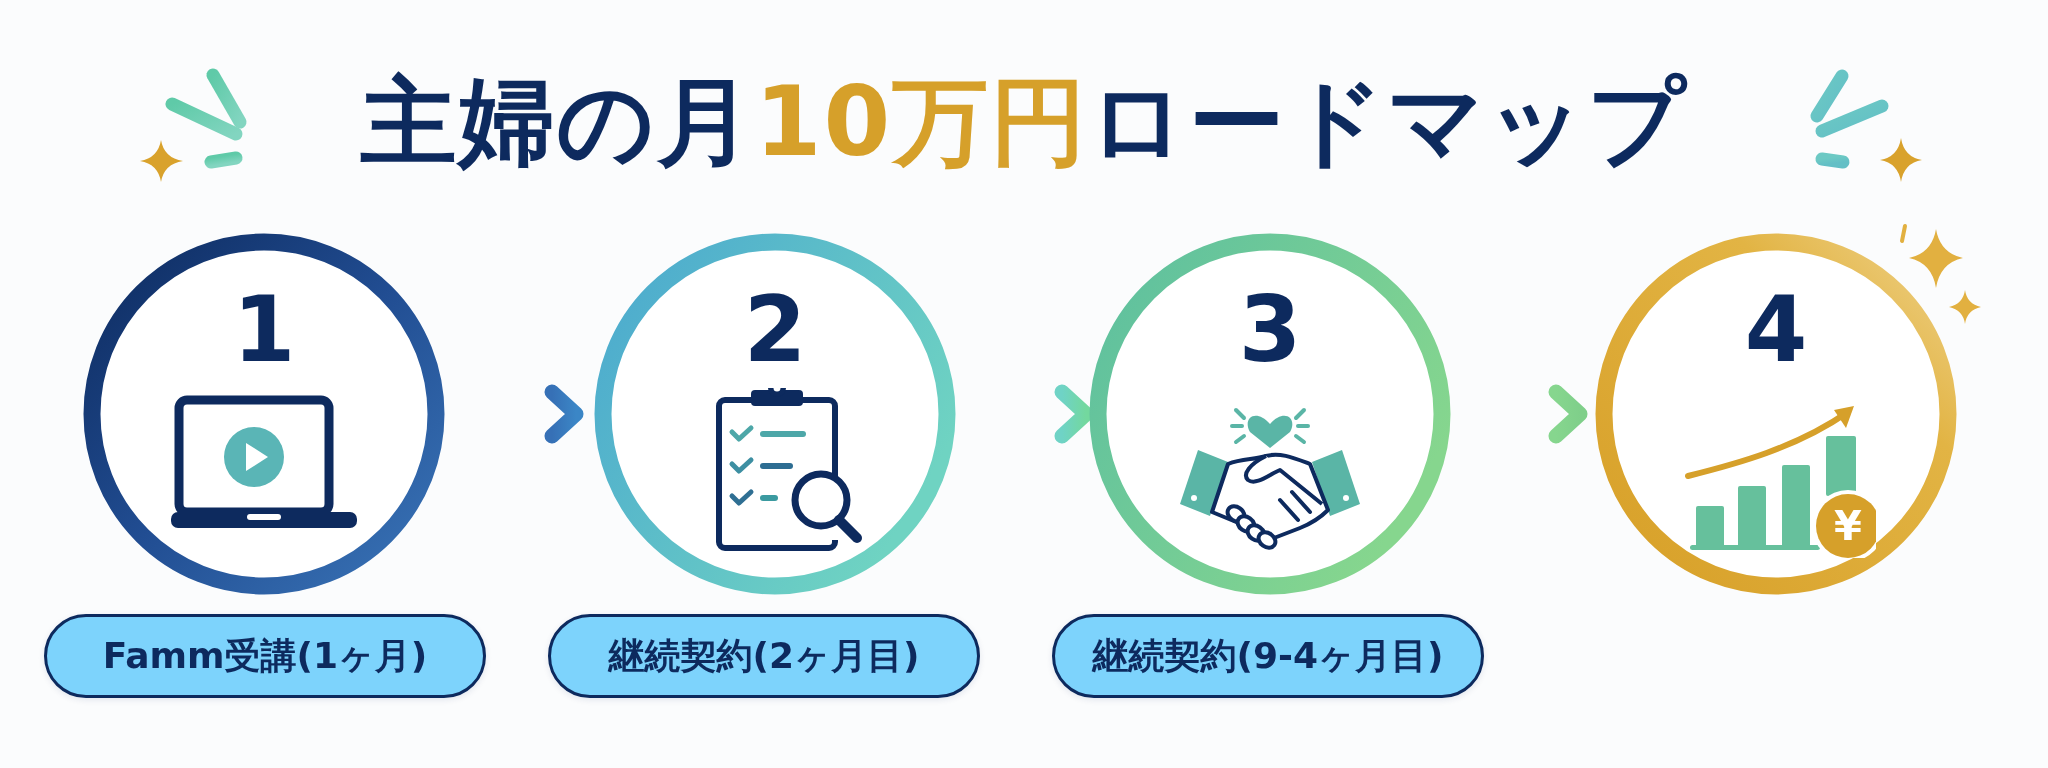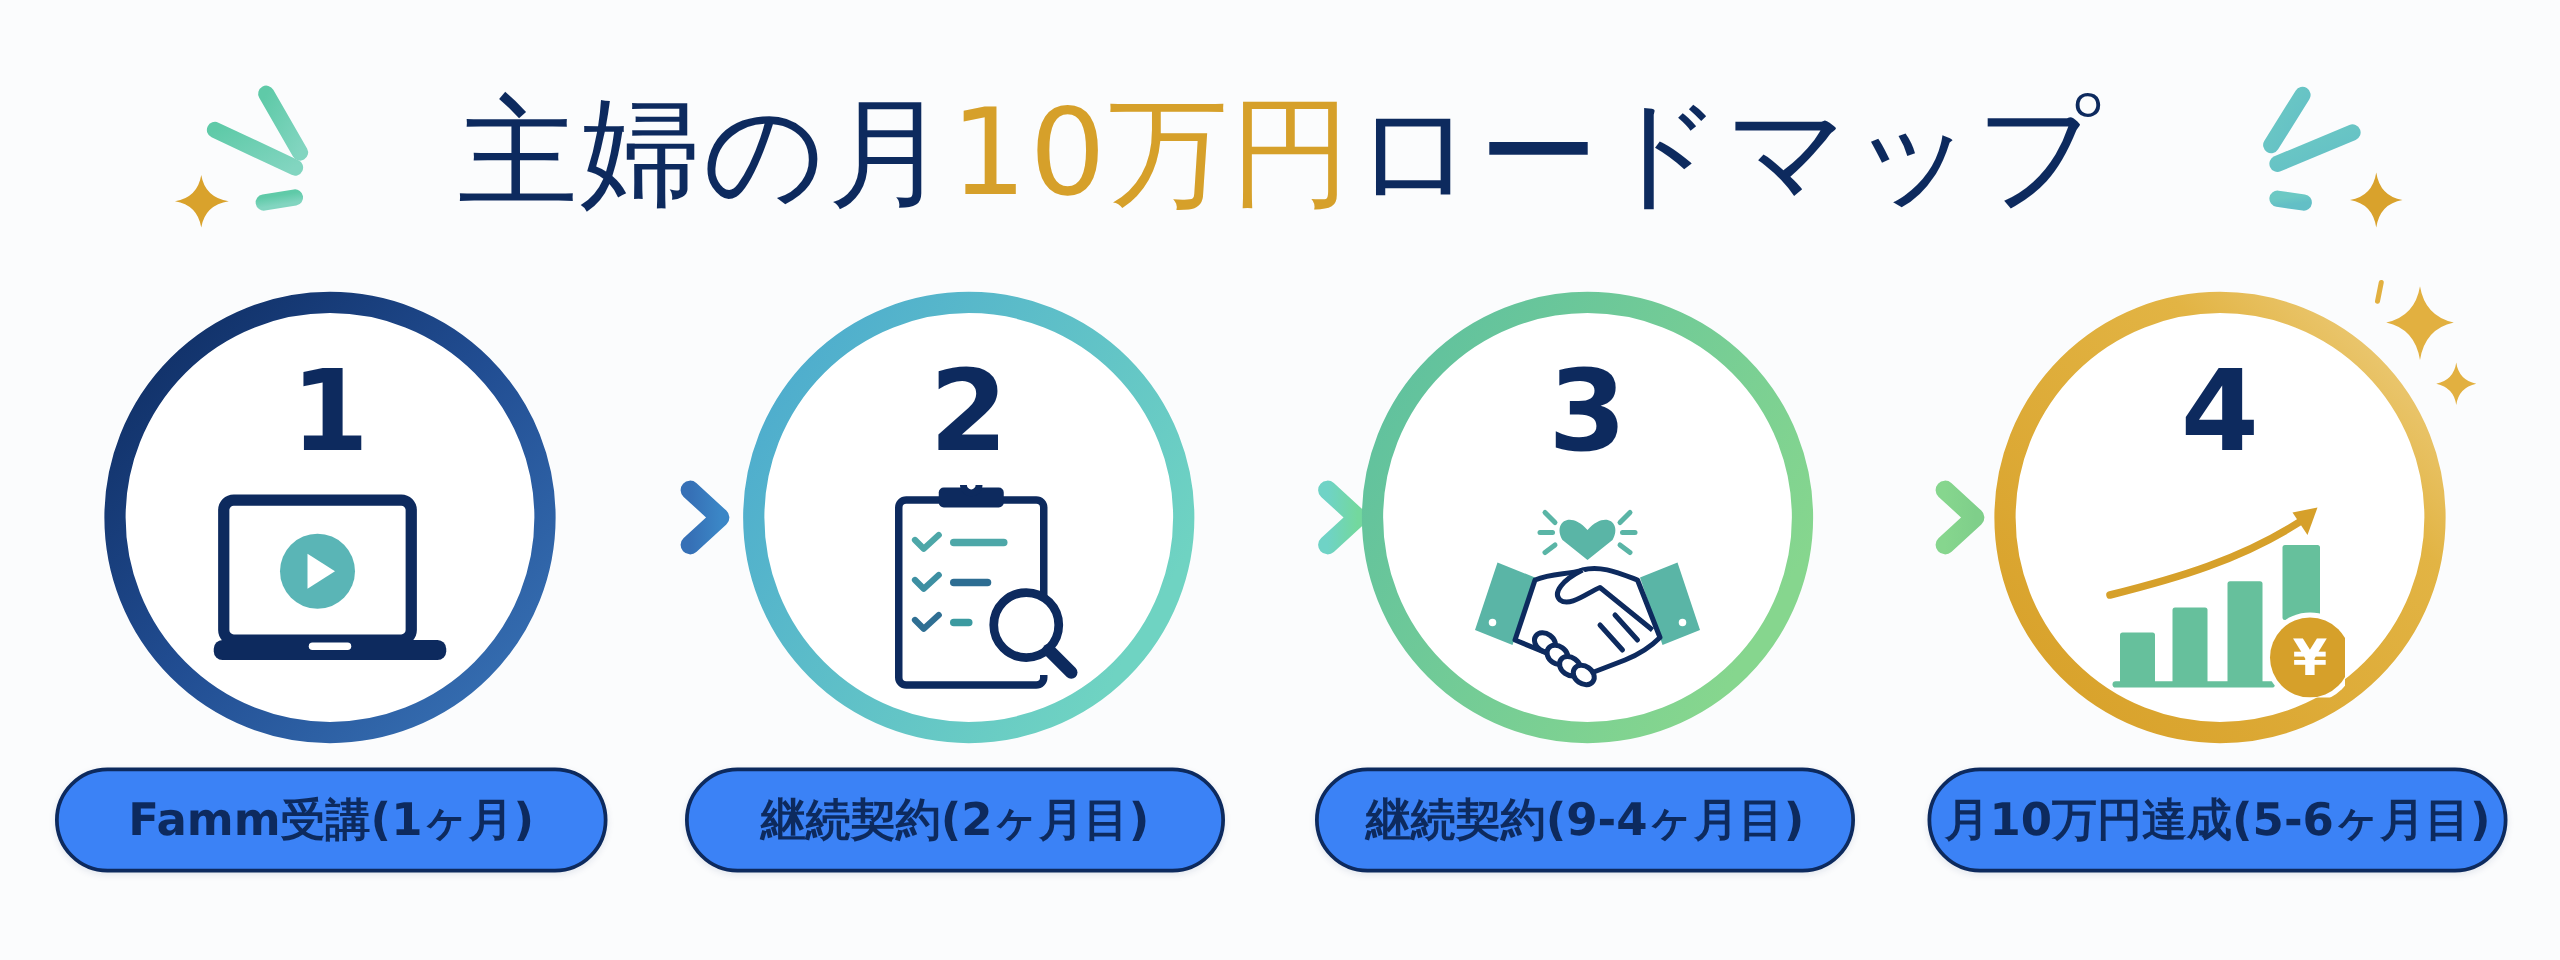--- a/index.html
+++ b/index.html
@@ -16,21 +16,21 @@
       width: 2048px;
       height: 768px;
     }
     .title {
       position: absolute;
       left: 0;
       top: 62px;
       width: 2048px;
       text-align: center;
       font-size: 96px;
-      font-weight: normal;
+      font-weight: bold;
       letter-spacing: 2px;
       line-height: 120px;
       color: #0d2a5e;
     }
     .title .accent { color: #d6a02a; }
     .deco {
       position: absolute;
       top: 0; left: 0;
       width: 2048px; height: 768px;
       pointer-events: none;
@@ -59,21 +59,21 @@
       top: 160px;
       width: 200px;
       height: 170px;
     }
     .pill {
       position: absolute;
       top: 614px;
       height: 84px;
       border: 3px solid #0d2a5e;
       border-radius: 44px;
-      background: #3b82f6;
+      background: #7dd3fc;
       box-sizing: border-box;
       display: flex;
       align-items: center;
       justify-content: center;
       font-size: 36px;
       font-weight: bold;
       color: #0d2a5e;
       box-shadow: 0 2px 6px rgba(13, 42, 94, 0.10);
       white-space: nowrap;
     }
@@ -273,17 +273,14 @@
 
   <div class="pill" style="left:44px; width:442px;">
     <span>Famm受講(1ヶ月)</span>
   </div>
   <div class="pill" style="left:548px; width:432px;">
     <span>継続契約(2ヶ月目)</span>
   </div>
   <div class="pill" style="left:1052px; width:432px;">
     <span>継続契約(9-4ヶ月目)</span>
   </div>
-  <div class="pill" style="left:1542px; width:464px;">
-    <span>月10万円達成(5-6ヶ月目)</span>
-  </div>
 
 </div>
 
 </body></html>

